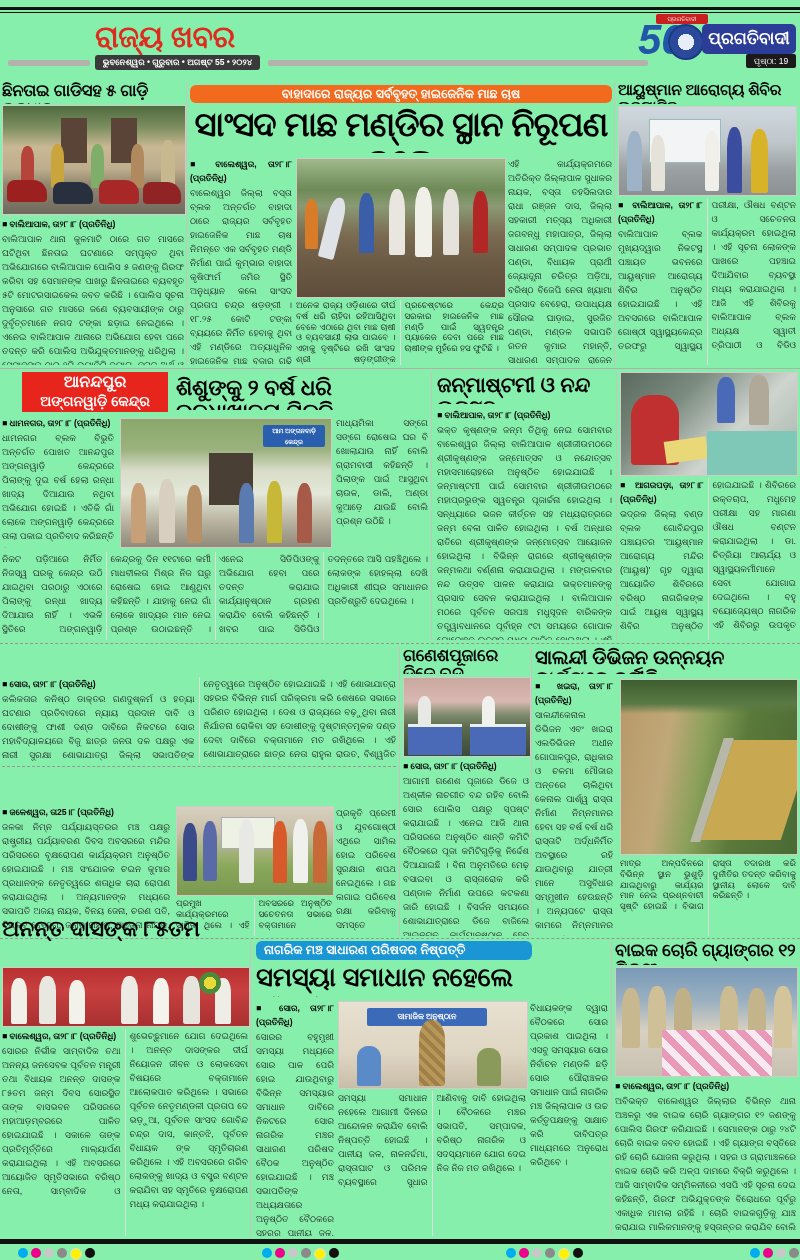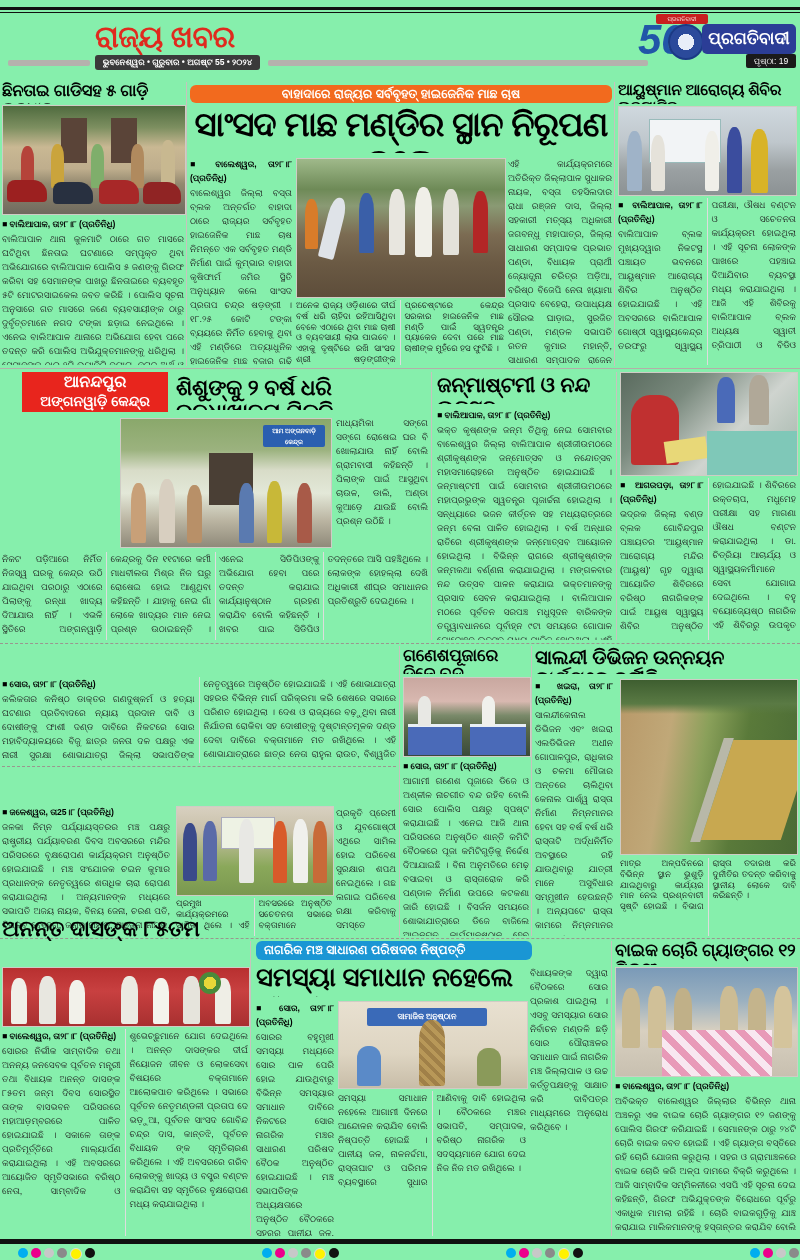--- a/index.html
+++ b/index.html
@@ -99,20 +99,24 @@
 
   <div class="hsolid" style="left:0;top:368px;width:800px;"></div>
   <div class="vline" style="left:431px;top:372px;height:268px;"></div>
   <div class="vline" style="left:616px;top:372px;height:268px;"></div>
 
   <div class="abs" style="left:22px;top:372px;width:146px;height:40px;background:#e8251d;color:#fff;text-align:center;font-weight:900;">
     <div style="font-size:16px;line-height:20px;">ଆନନ୍ଦପୁର</div>
     <div style="font-size:14px;line-height:18px;">ଅଙ୍ଗନୱାଡ଼ି କେନ୍ଦ୍ର</div>
   </div>
   <div class="abs h" style="left:176px;top:376px;width:254px;height:34px;font-size:22px;">ଶିଶୁଙ୍କୁ ୨ ବର୍ଷ ଧରି ରନ୍ଧାଖାଦ୍ୟ ମିଳୁନି</div>
+  <div class="abs bd" style="left:2px;top:416px;width:112px;height:132px;">
+    <span class="dl">■ ଧାମନଗର, ତା୨୮।୮ (ପ୍ରତିନିଧି)</span>
+    <span>ଧାମନଗର ବ୍ଲକ ବିଭୁତି ଅନ୍ତର୍ଗତ ପୋଖତ ଆନନ୍ଦପୁର ଅଙ୍ଗନୱାଡ଼ି କେନ୍ଦ୍ରରେ ପିଲାଙ୍କୁ ଦୁଇ ବର୍ଷ ହେଲା ରନ୍ଧା ଖାଦ୍ୟ ଦିଆଯାଉ ନଥିବା ଅଭିଯୋଗ ହୋଇଛି । ଏତିକି ଗାଁ ଲୋକେ ଅଙ୍ଗନୱାଡ଼ି କେନ୍ଦ୍ରରେ ତାଲା ପକାଇ ପ୍ରତିବାଦ କରିଛନ୍ତି ।</span>
+  </div>
   <div class="ph" style="left:120px;top:418px;width:210px;height:128px;background:linear-gradient(180deg,#8aa86b,#9bb27e 24%,#d8dcc8 40%,#e3e8d8 58%,#b9b3a0 80%,#8f8a7a 100%);">
     <div class="abs" style="left:88px;top:34px;width:44px;height:52px;background:#4a3f35;"></div>
     <div class="abs kick" style="left:142px;top:6px;width:62px;height:22px;background:#2a5fb0;font-size:6.5px;line-height:11px;border-radius:2px;">ଆମ ଅଙ୍ଗନବାଡ଼ି କେନ୍ଦ୍ର</div>
     <div class="pfig" style="left:10px;top:64px;width:15px;height:60px;background:#c8a078;"></div>
     <div class="pfig" style="left:38px;top:60px;width:16px;height:64px;background:#d8cfc0;"></div>
     <div class="pfig" style="left:66px;top:66px;width:15px;height:58px;background:#b89068;"></div>
     <div class="pfig" style="left:118px;top:64px;width:15px;height:60px;background:#5a7ab0;"></div>
     <div class="pfig" style="left:146px;top:62px;width:15px;height:62px;background:#c8b838;"></div>
     <div class="pfig" style="left:176px;top:64px;width:15px;height:60px;background:#a85a48;"></div>
   </div>
@@ -213,21 +217,21 @@
     <span class="dl">■ ସୋର, ତା୨୮।୮ (ପ୍ରତିନିଧି)</span>
     <span>ସୋରର ବହୁମୁଖୀ ସମସ୍ୟା ମଧ୍ୟରେ ସୋର ପାଳ ପେରି ହୋଇ ଯାଉଥିବାରୁ ବିଭିନ୍ନ ସମସ୍ୟାର ସମାଧାନ ଦାବିରେ ନିକଟରେ ସୋର ନାଗରିକ ମଞ୍ଚର ସାଧାରଣ ପରିଷଦ ବୈଠକ ଅନୁଷ୍ଠିତ ହୋଇଯାଇଛି । ମଞ୍ଚ ସଭାପତିଙ୍କ ଅଧ୍ୟକ୍ଷତାରେ ଅନୁଷ୍ଠିତ ବୈଠକରେ ସହରର ପାନୀୟ ଜଳ, ନାଳନର୍ଦ୍ଦମା ଓ ରାସ୍ତାଘାଟ ସମସ୍ୟା ଆଲୋଚନା ହୋଇଥିଲା ।</span>
   </div>
   <div class="ph" style="left:338px;top:1001px;width:188px;height:86px;background:linear-gradient(180deg,#e8e0d0,#ded5c2 60%,#c8bda8 100%);">
     <div class="abs kick" style="left:28px;top:6px;width:120px;height:18px;background:#3a6ab8;font-size:8px;line-height:18px;border-radius:2px;">ସାମାଜିକ ଅନୁଷ୍ଠାନ</div>
     <div class="pfig" style="left:80px;top:18px;width:26px;height:66px;background:repeating-linear-gradient(45deg,#b89858 0 4px,#a08048 4px 8px);"></div>
     <div class="pfig" style="left:18px;top:44px;width:24px;height:40px;background:#5a8ac8;"></div>
     <div class="pfig" style="left:138px;top:46px;width:24px;height:38px;background:#8a9a5a;"></div>
   </div>
   <div class="abs bd two" style="left:338px;top:1091px;width:188px;height:145px;">ସମସ୍ୟା ସମାଧାନ ନହେଲେ ଆଗାମୀ ଦିନରେ ଆନ୍ଦୋଳନ କରାଯିବ ବୋଲି ନିଷ୍ପତ୍ତି ହୋଇଛି । ପାନୀୟ ଜଳ, ନାଳନର୍ଦ୍ଦମା, ରାସ୍ତାଘାଟ ଓ ପରିମଳ ବ୍ୟବସ୍ଥାରେ ସୁଧାର ଆଣିବାକୁ ଦାବି ହୋଇଥିଲା । ବୈଠକରେ ମଞ୍ଚର ସଭାପତି, ସମ୍ପାଦକ, ବରିଷ୍ଠ ନାଗରିକ ଓ ସଦସ୍ୟମାନେ ଯୋଗ ଦେଇ ନିଜ ନିଜ ମତ ରଖିଥିଲେ ।</div>
-  <div class="abs bd" style="left:530px;top:966px;width:78px;height:235px;">ବିଧାୟକଙ୍କ ଦ୍ୱାରା ବୈଠକରେ ସୋର ପ୍ରକାଶ ପାଇଥିଲା । ଏସବୁ ସମସ୍ୟାର ସୋର ନିର୍ବାଚନ ମଣ୍ଡଳି ଛଡ଼ି ସୋର ପୌରାଞ୍ଚଳର ସମାଧାନ ପାଇଁ ନାଗରିକ ମଞ୍ଚ ଜିଲ୍ଲାପାଳ ଓ ଉଚ୍ଚ କର୍ତ୍ତୃପକ୍ଷଙ୍କୁ ସାକ୍ଷାତ କରି ଦାବିପତ୍ର ମାଧ୍ୟମରେ ଅନୁରୋଧ କରିଥିବେ ।</div>
+  <div class="abs bd" style="left:530px;top:1001px;width:78px;height:235px;">ବିଧାୟକଙ୍କ ଦ୍ୱାରା ବୈଠକରେ ସୋର ପ୍ରକାଶ ପାଇଥିଲା । ଏସବୁ ସମସ୍ୟାର ସୋର ନିର୍ବାଚନ ମଣ୍ଡଳି ଛଡ଼ି ସୋର ପୌରାଞ୍ଚଳର ସମାଧାନ ପାଇଁ ନାଗରିକ ମଞ୍ଚ ଜିଲ୍ଲାପାଳ ଓ ଉଚ୍ଚ କର୍ତ୍ତୃପକ୍ଷଙ୍କୁ ସାକ୍ଷାତ କରି ଦାବିପତ୍ର ମାଧ୍ୟମରେ ଅନୁରୋଧ କରିଥିବେ ।</div>
 
   <div class="abs h" style="left:615px;top:941px;width:181px;height:24px;font-size:17.5px;">ବାଇକ ଚୋରି ଗ୍ୟାଙ୍ଗର ୧୨ ଗିରଫ</div>
   <div class="ph" style="left:615px;top:967px;width:181px;height:108px;background:linear-gradient(180deg,#7a9ab8,#9ab0c0 30%,#d8d0c0 58%,#c8c0b0 100%);">
     <div class="pfig" style="left:6px;top:20px;width:18px;height:60px;background:#c8b890;"></div>
     <div class="pfig" style="left:32px;top:18px;width:18px;height:62px;background:#d0c098;"></div>
     <div class="pfig" style="left:58px;top:20px;width:18px;height:60px;background:#c0b088;"></div>
     <div class="pfig" style="left:104px;top:18px;width:18px;height:62px;background:#ccbc94;"></div>
     <div class="pfig" style="left:132px;top:20px;width:18px;height:60px;background:#c4b48c;"></div>
     <div class="pfig" style="left:158px;top:18px;width:18px;height:62px;background:#d4c49c;"></div>
     <div class="abs" style="left:46px;top:62px;width:110px;height:46px;background:repeating-linear-gradient(45deg,#e89ab8 0 7px,#f8e8f0 7px 14px);"></div>

